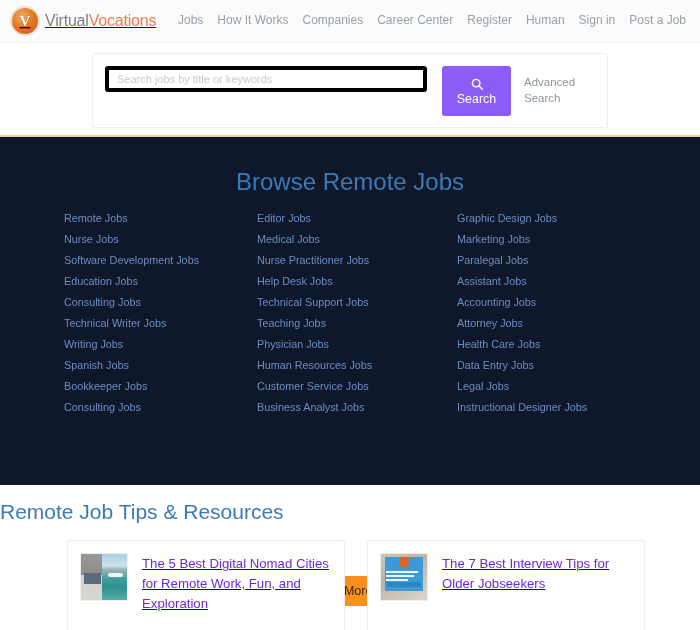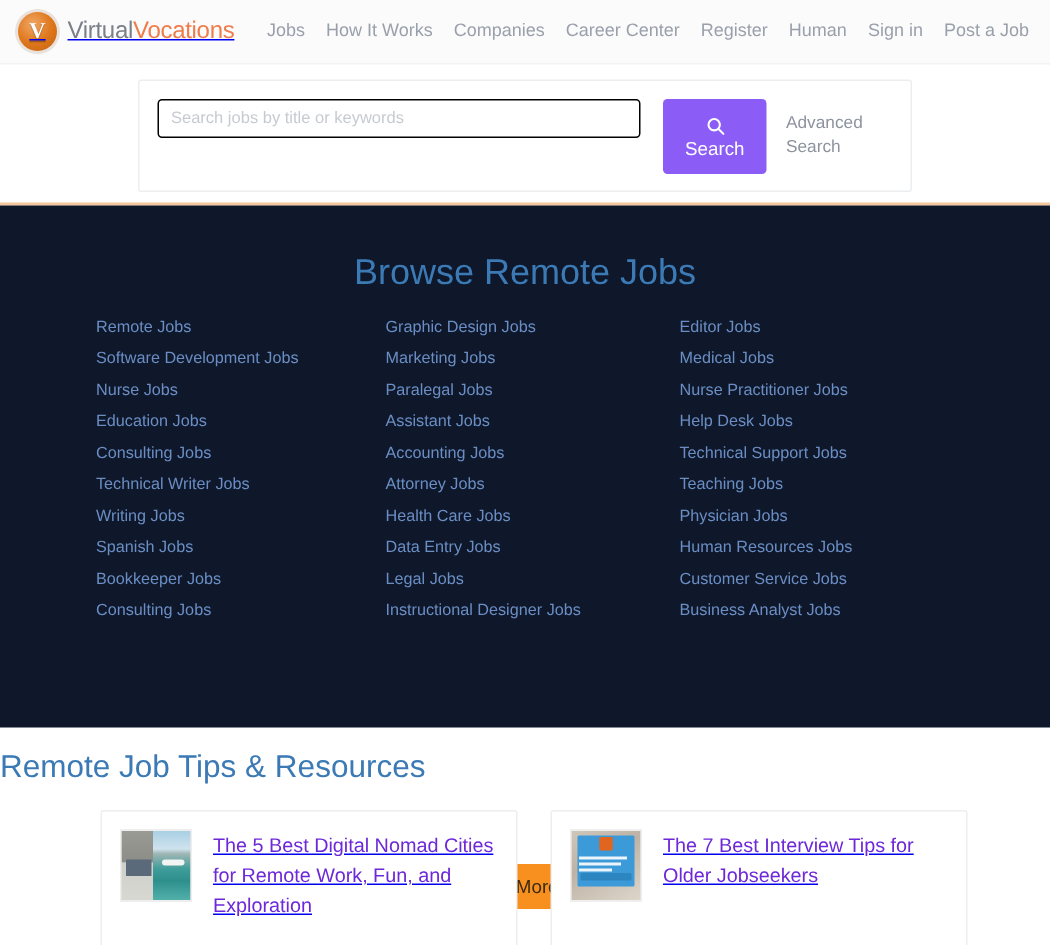--- a/index.html
+++ b/index.html
@@ -50,21 +50,21 @@
   .search-panel {
     position:absolute; left:92px; top:53px;
     width:516px; height:75px;
     background:#fff;
     border:1px solid #eceef0;
     border-radius:2px;
   }
   .search-input {
     position:absolute; left:12px; top:12px;
     width:322px; height:26px;
-    border:1px solid #000000; border-radius:3px;
+    border:4px solid #000000; border-radius:3px;
     background:#fff;
     font-family:"Liberation Sans", sans-serif;
     font-size:11px; color:#555; padding:0 8px;
     outline:none;
   }
   .search-input::placeholder { color:#c6cbd2; }
   .search-btn {
     position:absolute; left:349px; top:12px;
     width:69px; height:50px;
     background:#8b5cf6; border:none; border-radius:3px;
@@ -225,54 +225,54 @@
   </div>
 
   <div class="orange-rule"></div>
 
   <div class="browse-section">
     <h2 class="browse-title">Browse Remote Jobs</h2>
 
     <div class="cols">
       <div class="col col-1">
         <a href="#">Remote Jobs</a>
+        <a href="#">Nurse Jobs</a>
         <a href="#">Software Development Jobs</a>
-        <a href="#">Nurse Jobs</a>
         <a href="#">Education Jobs</a>
         <a href="#">Consulting Jobs</a>
         <a href="#">Technical Writer Jobs</a>
         <a href="#">Writing Jobs</a>
         <a href="#">Spanish Jobs</a>
         <a href="#">Bookkeeper Jobs</a>
         <a href="#">Consulting Jobs</a>
+      </div>
+      <div class="col col-3">
+        <a href="#">Editor Jobs</a>
+        <a href="#">Medical Jobs</a>
+        <a href="#">Nurse Practitioner Jobs</a>
+        <a href="#">Help Desk Jobs</a>
+        <a href="#">Technical Support Jobs</a>
+        <a href="#">Teaching Jobs</a>
+        <a href="#">Physician Jobs</a>
+        <a href="#">Human Resources Jobs</a>
+        <a href="#">Customer Service Jobs</a>
+        <a href="#">Business Analyst Jobs</a>
       </div>
       <div class="col col-2">
         <a href="#">Graphic Design Jobs</a>
         <a href="#">Marketing Jobs</a>
         <a href="#">Paralegal Jobs</a>
         <a href="#">Assistant Jobs</a>
         <a href="#">Accounting Jobs</a>
         <a href="#">Attorney Jobs</a>
         <a href="#">Health Care Jobs</a>
         <a href="#">Data Entry Jobs</a>
         <a href="#">Legal Jobs</a>
         <a href="#">Instructional Designer Jobs</a>
       </div>
-      <div class="col col-3">
-        <a href="#">Editor Jobs</a>
-        <a href="#">Medical Jobs</a>
-        <a href="#">Nurse Practitioner Jobs</a>
-        <a href="#">Help Desk Jobs</a>
-        <a href="#">Technical Support Jobs</a>
-        <a href="#">Teaching Jobs</a>
-        <a href="#">Physician Jobs</a>
-        <a href="#">Human Resources Jobs</a>
-        <a href="#">Customer Service Jobs</a>
-        <a href="#">Business Analyst Jobs</a>
-      </div>
     </div>
 
     <button class="browse-more">Browse More Jobs</button>
   </div>
 
   <h2 class="tips-title">Remote Job Tips &amp; Resources</h2>
 
   <div class="cards">
 
     <a class="card" href="#">

